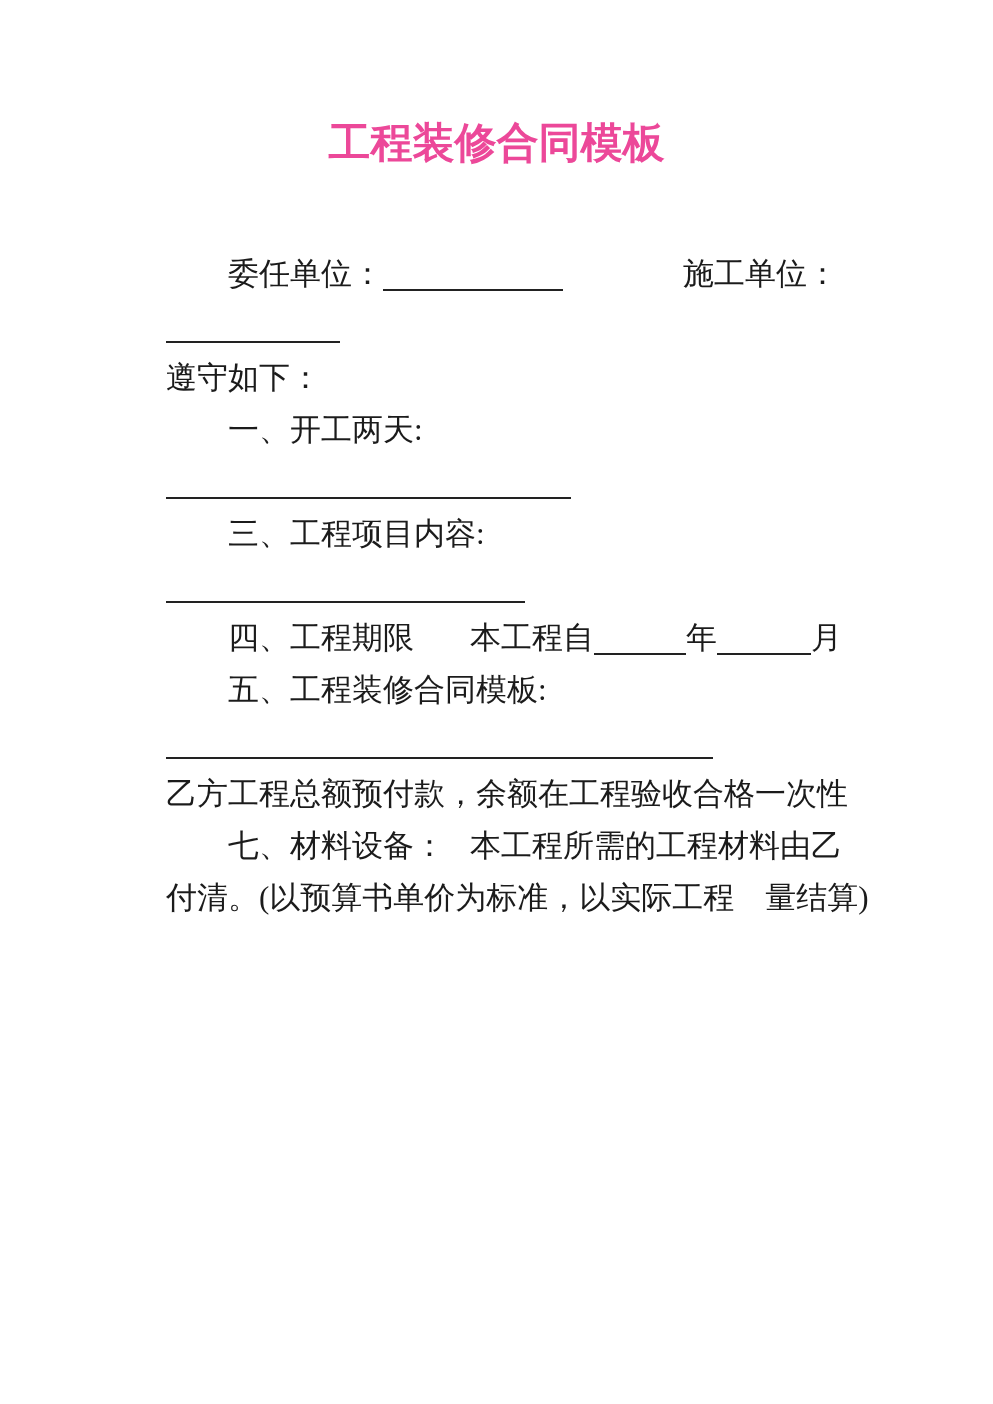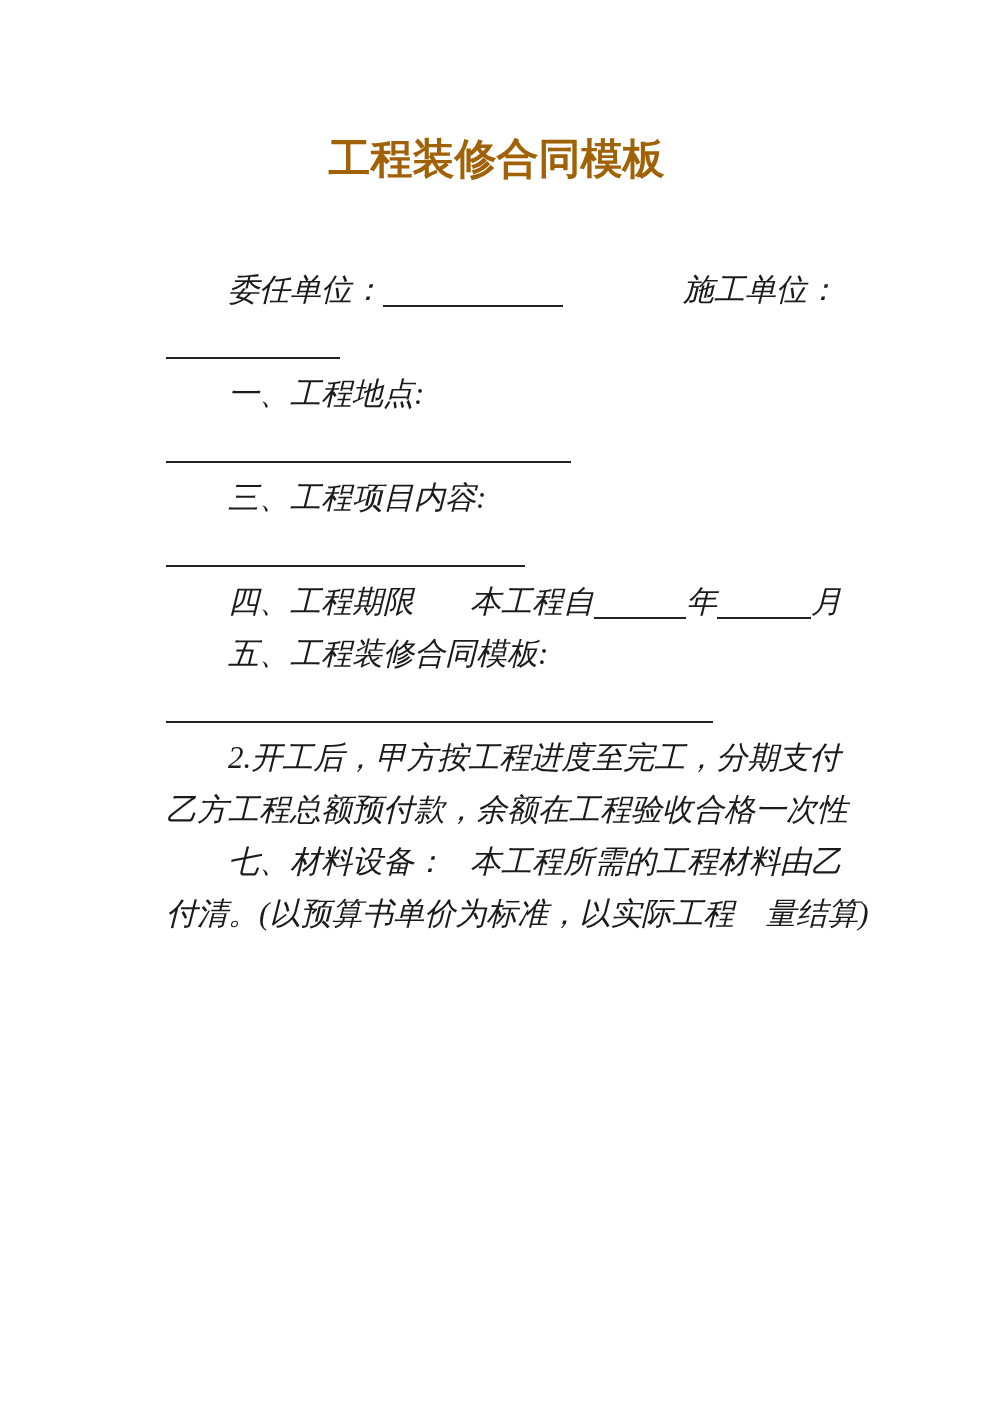--- a/index.html
+++ b/index.html
@@ -6,36 +6,36 @@
   body {
     width: 993px;
     height: 1404px;
     background: #ffffff;
     overflow: hidden;
     font-family: "Liberation Serif", "DejaVu Serif", serif;
     color: #1b1b1b;
   }
   .doc { padding-top: 116px; }
   .title {
-    margin: 16px;
+    margin: 0;
     text-align: center;
     font-family: "Liberation Sans", "DejaVu Sans", sans-serif;
     font-weight: 700;
     font-size: 42px;
     line-height: 54px;
-    color: #a16207;
+    color: #ec4899;
   }
   .rows {
     margin-top: 78px;
     padding-left: 166px;
     padding-right: 140px;
     font-size: 31px;
     line-height: 52px;
   }
-  .row { height: 52px; white-space: nowrap; font-style: italic; }
+  .row { height: 52px; white-space: nowrap; }
   .ind { display: inline-block; width: 62px; }
   .sp  { display: inline-block; }
   .bl  {
     display: inline-block;
     height: 30px;
     border-bottom: 2px solid #222222;
     vertical-align: -7px;
   }
   .w180 { width: 180px; } .w174 { width: 174px; } .w405 { width: 405px; }
   .w358 { width: 358px; } .w359 { width: 359px; } .w547 { width: 547px; }
@@ -55,23 +55,26 @@
 
     <div class="row">
       <span class="ind"></span><span>委任单位：</span><span class="bl w180"></span><span class="sp sp120"></span><span>施工单位：</span>
     </div>
 
     <div class="row">
       <span class="bl w174"></span>
     </div>
 
 
+    <div class="row">
+      <span>遵守如下：</span>
+    </div>
 
     <div class="row">
-      <span class="ind"></span><span>一、工程地点:</span>
+      <span class="ind"></span><span>一、开工两天:</span>
     </div>
 
     <div class="row">
       <span class="bl w405"></span>
     </div>
 
 
     <div class="row">
       <span class="ind"></span><span>三、工程项目内容:</span>
     </div>
@@ -89,23 +92,20 @@
       <span class="ind"></span><span>五、工程装修合同模板:</span>
     </div>
 
     <div class="row">
       <span class="bl w547"></span>
     </div>
 
 
 
 
-    <div class="row">
-      <span class="ind"></span><span>2.开工后，甲方按工程进度至完工，分期支付</span>
-    </div>
 
     <div class="row">
       <span>乙方工程总额预付款，余额在工程验收合格一次性</span>
     </div>
 
     <div class="row">
       <span class="ind"></span><span>七、材料设备：</span><span class="sp sp25"></span><span>本工程所需的工程材料由乙</span>
     </div>
 
     <div class="row">

